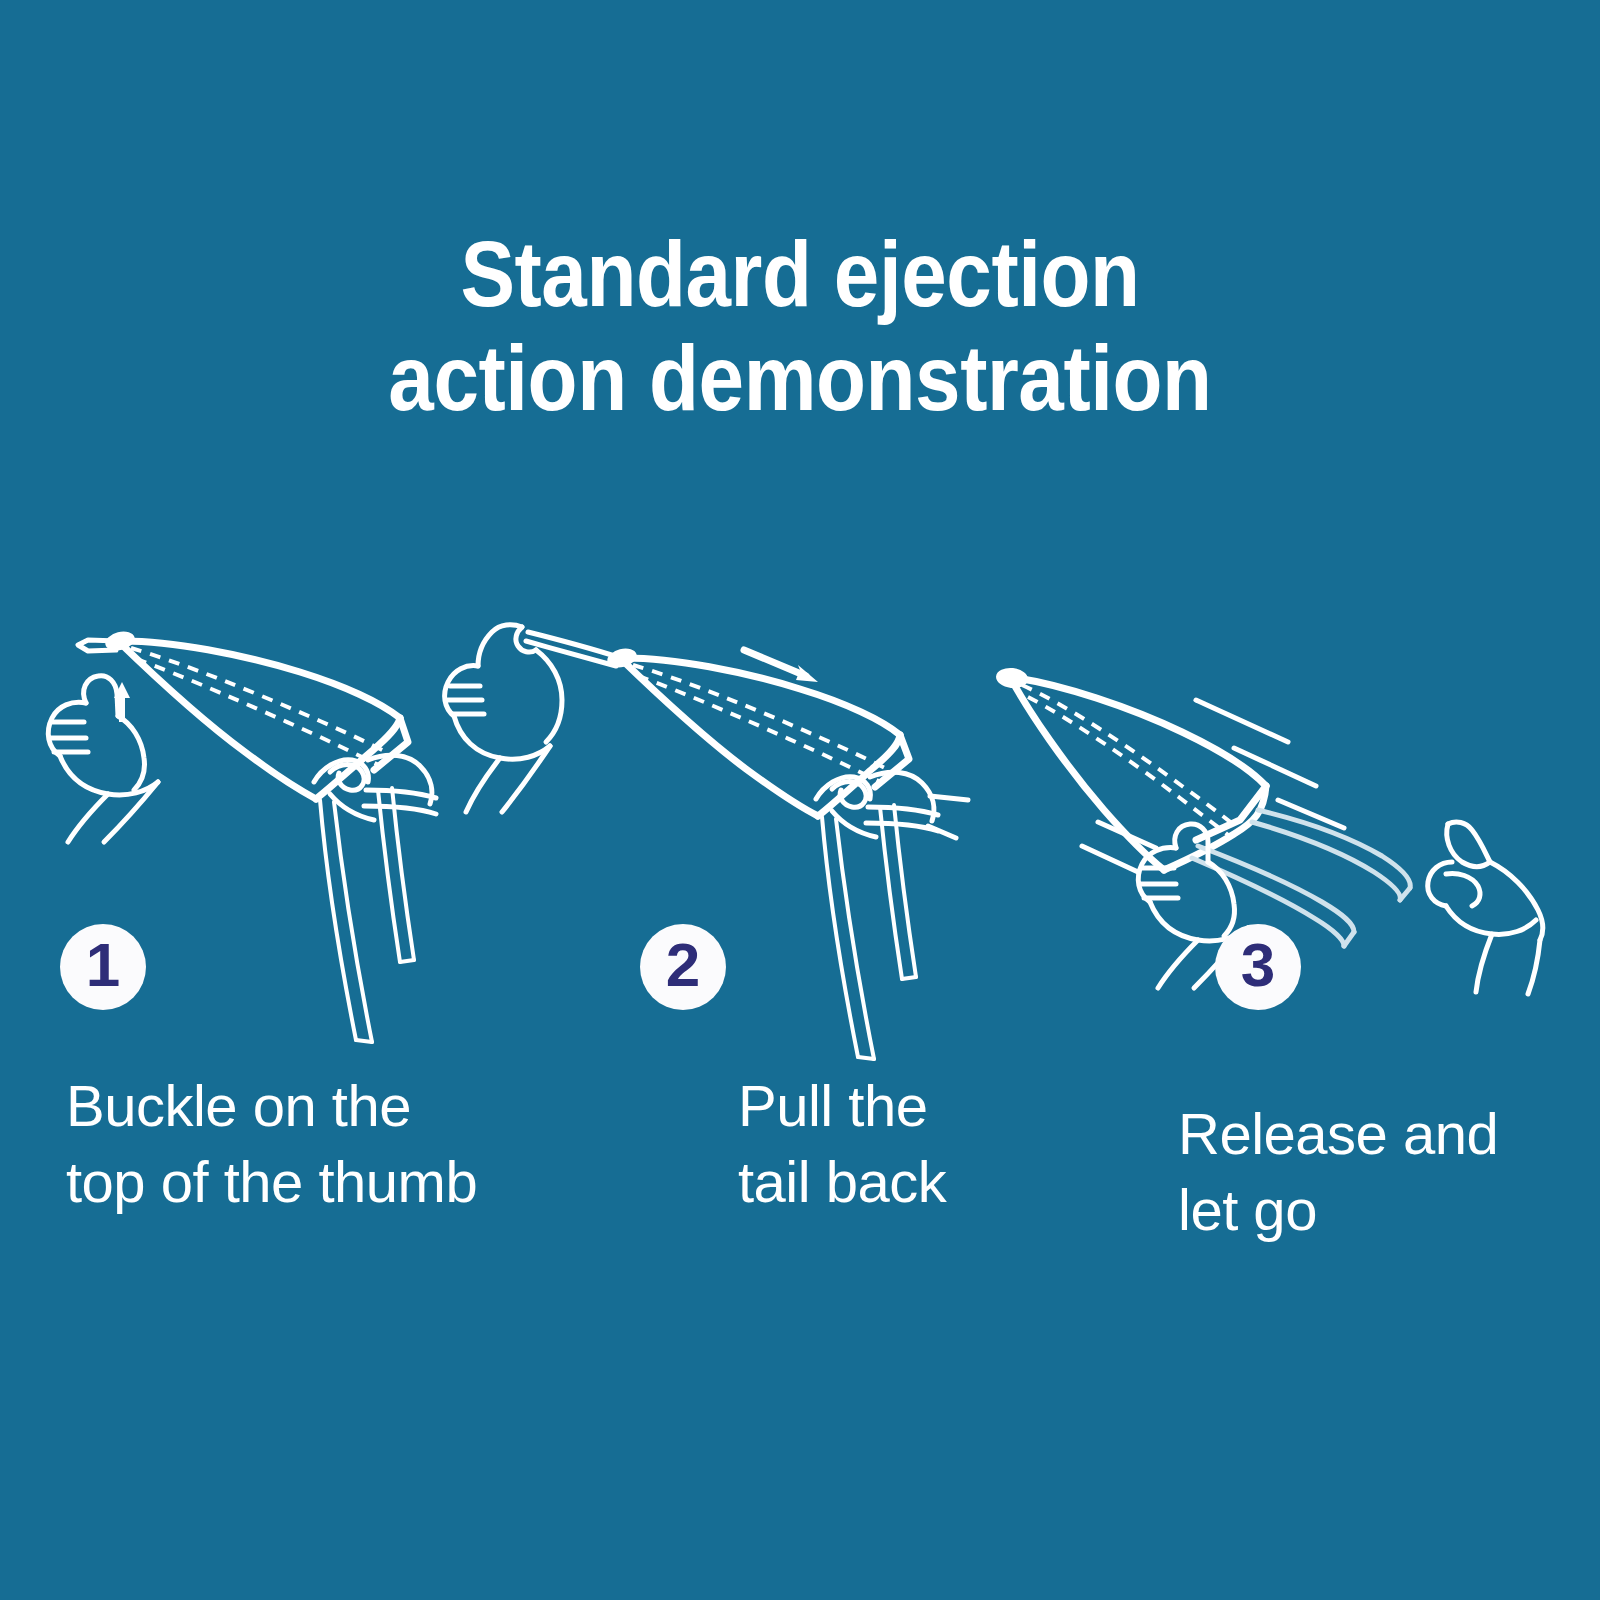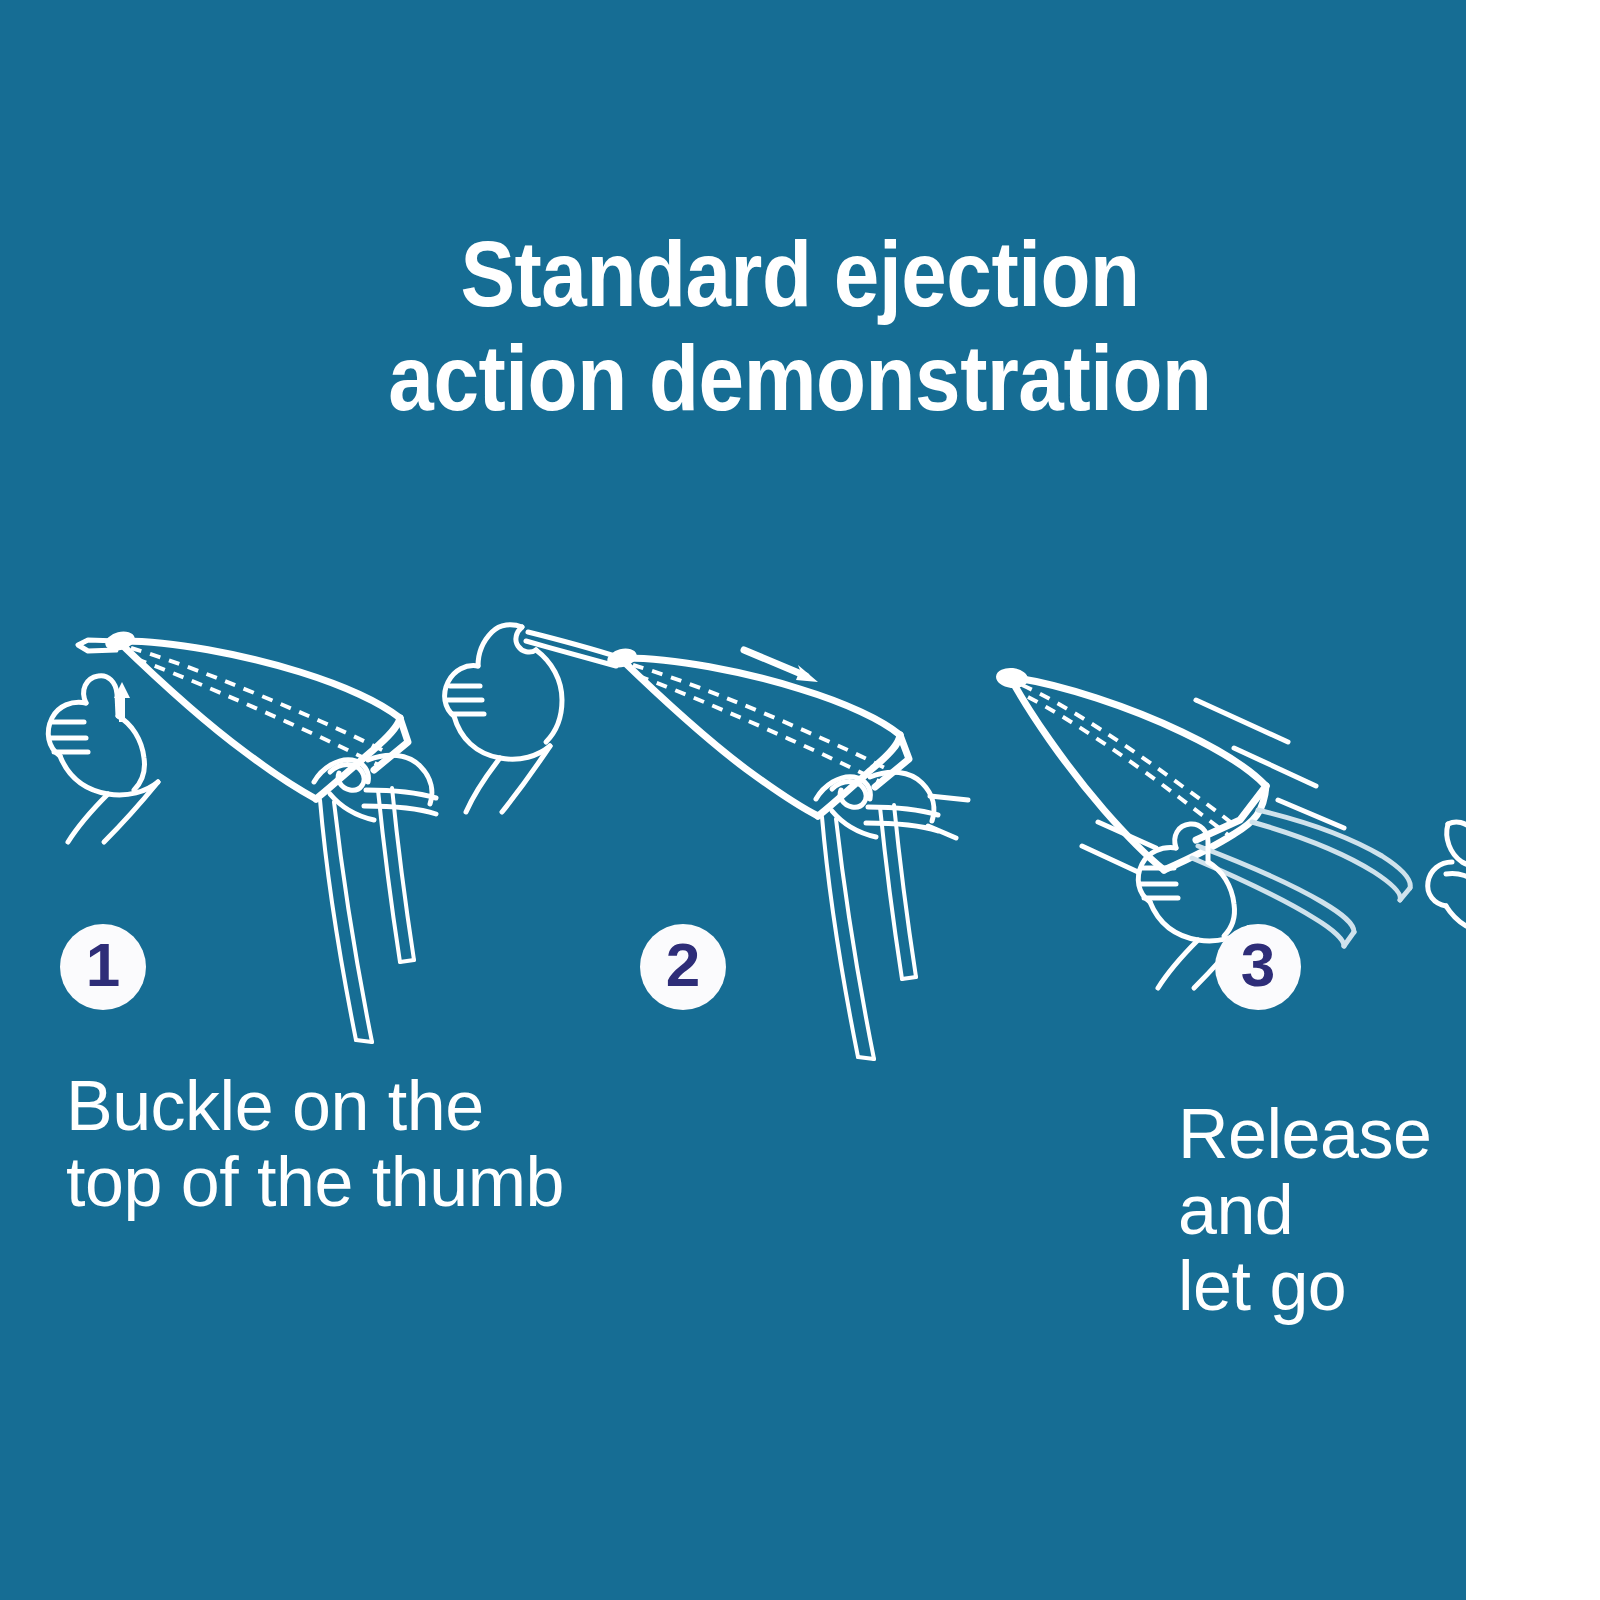--- a/index.html
+++ b/index.html
@@ -7,21 +7,21 @@
     padding: 0;
   }
   body {
     width: 1600px;
     height: 1600px;
     overflow: hidden;
     font-family: "Liberation Sans", sans-serif;
   }
   #poster {
     position: relative;
-    width: 1466px;
+    width: 1600px;
     height: 1600px;
     background: #166d94;
   }
 
   
   #title-block {
     position: absolute;
     left: 0;
     top: 222px;
     width: 1600px;
@@ -68,21 +68,21 @@
   #badge-1 { left: 60px;   top: 924px; }
   #badge-2 { left: 640px;  top: 924px; }
   #badge-3 { left: 1215px; top: 924px; }
 
   
   .step-caption {
     position: absolute;
     color: #ffffff;
     font-family: "Liberation Sans Narrow", "Liberation Sans", sans-serif;
     font-weight: 300;
-    font-size: 70px;
+    font-size: 58px;
     line-height: 76px;
     white-space: pre-line;
     letter-spacing: -0.5px;
   }
   #caption-1 { left: 66px;   top: 1068px; }
   #caption-2 { left: 738px;  top: 1068px; }
   #caption-3 { left: 1178px; top: 1068px; margin-top: 28px; }
 
   
   .ink       { fill: none; stroke: #ffffff; stroke-width: 7;  stroke-linecap: round; stroke-linejoin: round; }
@@ -271,16 +271,18 @@
   </div>
   <div class="step-badge" id="badge-2">
     <span>2</span>
   </div>
   <div class="step-badge" id="badge-3">
     <span>3</span>
   </div>
 
   <div class="step-caption" id="caption-1">Buckle on the
 top of the thumb</div>
+  <div class="step-caption" id="caption-2">Pull the
+tail back</div>
   <div class="step-caption" id="caption-3">Release and
 let go</div>
 
 </div>
 
 </body></html>

